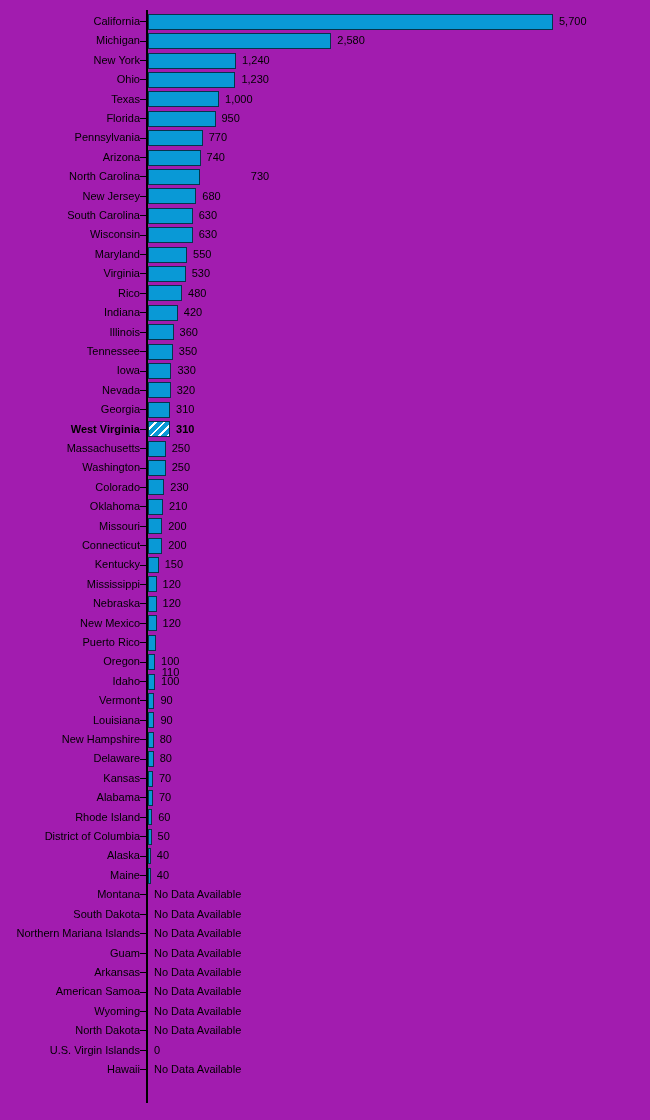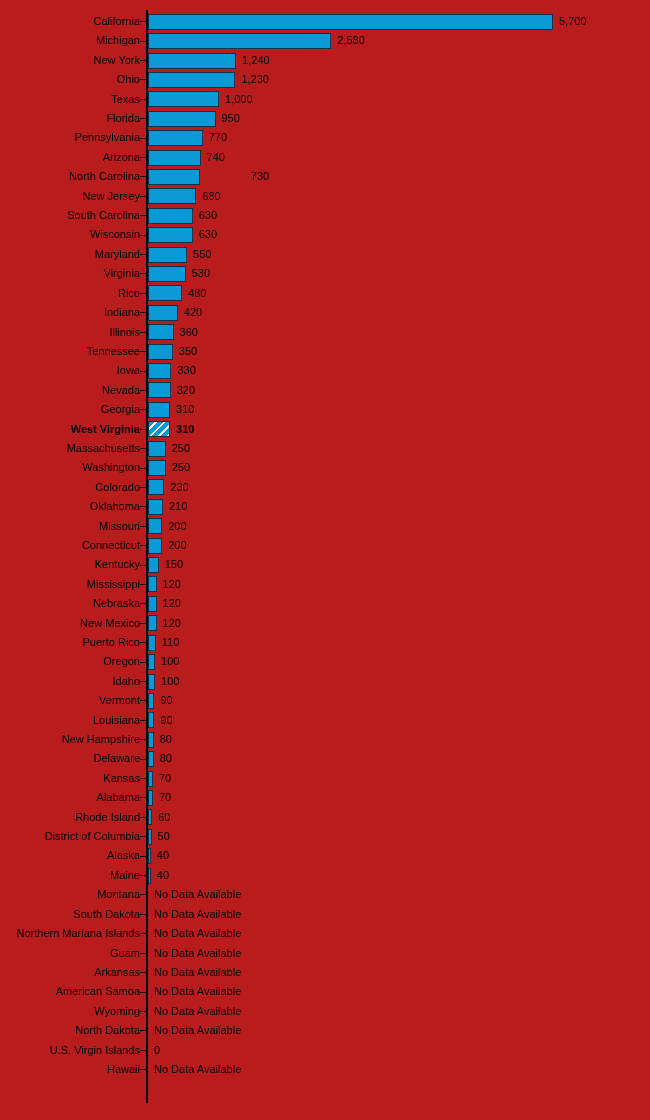--- a/index.html
+++ b/index.html
@@ -5,21 +5,21 @@
   html, body {
     margin: 0;
     padding: 0;
     background: #ffffff;
     font-family: "Liberation Sans", "DejaVu Sans", sans-serif;
   }
   #stage {
     position: relative;
     width: 650px;
     height: 1120px;
-    background: #b91c1c;
+    background: #a21caf;
     overflow: hidden;
   }
   #axis {
     position: absolute;
     left: 146px;
     top: 10px;
     width: 2px;
     height: 1093px;
     background: #000000;
   }
@@ -278,21 +278,21 @@
       <div class="row">
         <div class="cat-label">New Mexico</div>
         <div class="tick"></div>
         <div class="bar" style="width: 8.52632px;"></div>
         <div class="val-label" style="left: 162.526px;">120</div>
       </div>
       <div class="row">
         <div class="cat-label">Puerto Rico</div>
         <div class="tick"></div>
         <div class="bar" style="width: 7.81579px;"></div>
-        <div class="val-label" style="left: 161.816px;">110</div>
+        <div class="val-label" style="left: 161.816px; margin-top: 30px;">110</div>
       </div>
       <div class="row">
         <div class="cat-label">Oregon</div>
         <div class="tick"></div>
         <div class="bar" style="width: 7.10526px;"></div>
         <div class="val-label" style="left: 161.105px;">100</div>
       </div>
       <div class="row">
         <div class="cat-label">Idaho</div>
         <div class="tick"></div>

